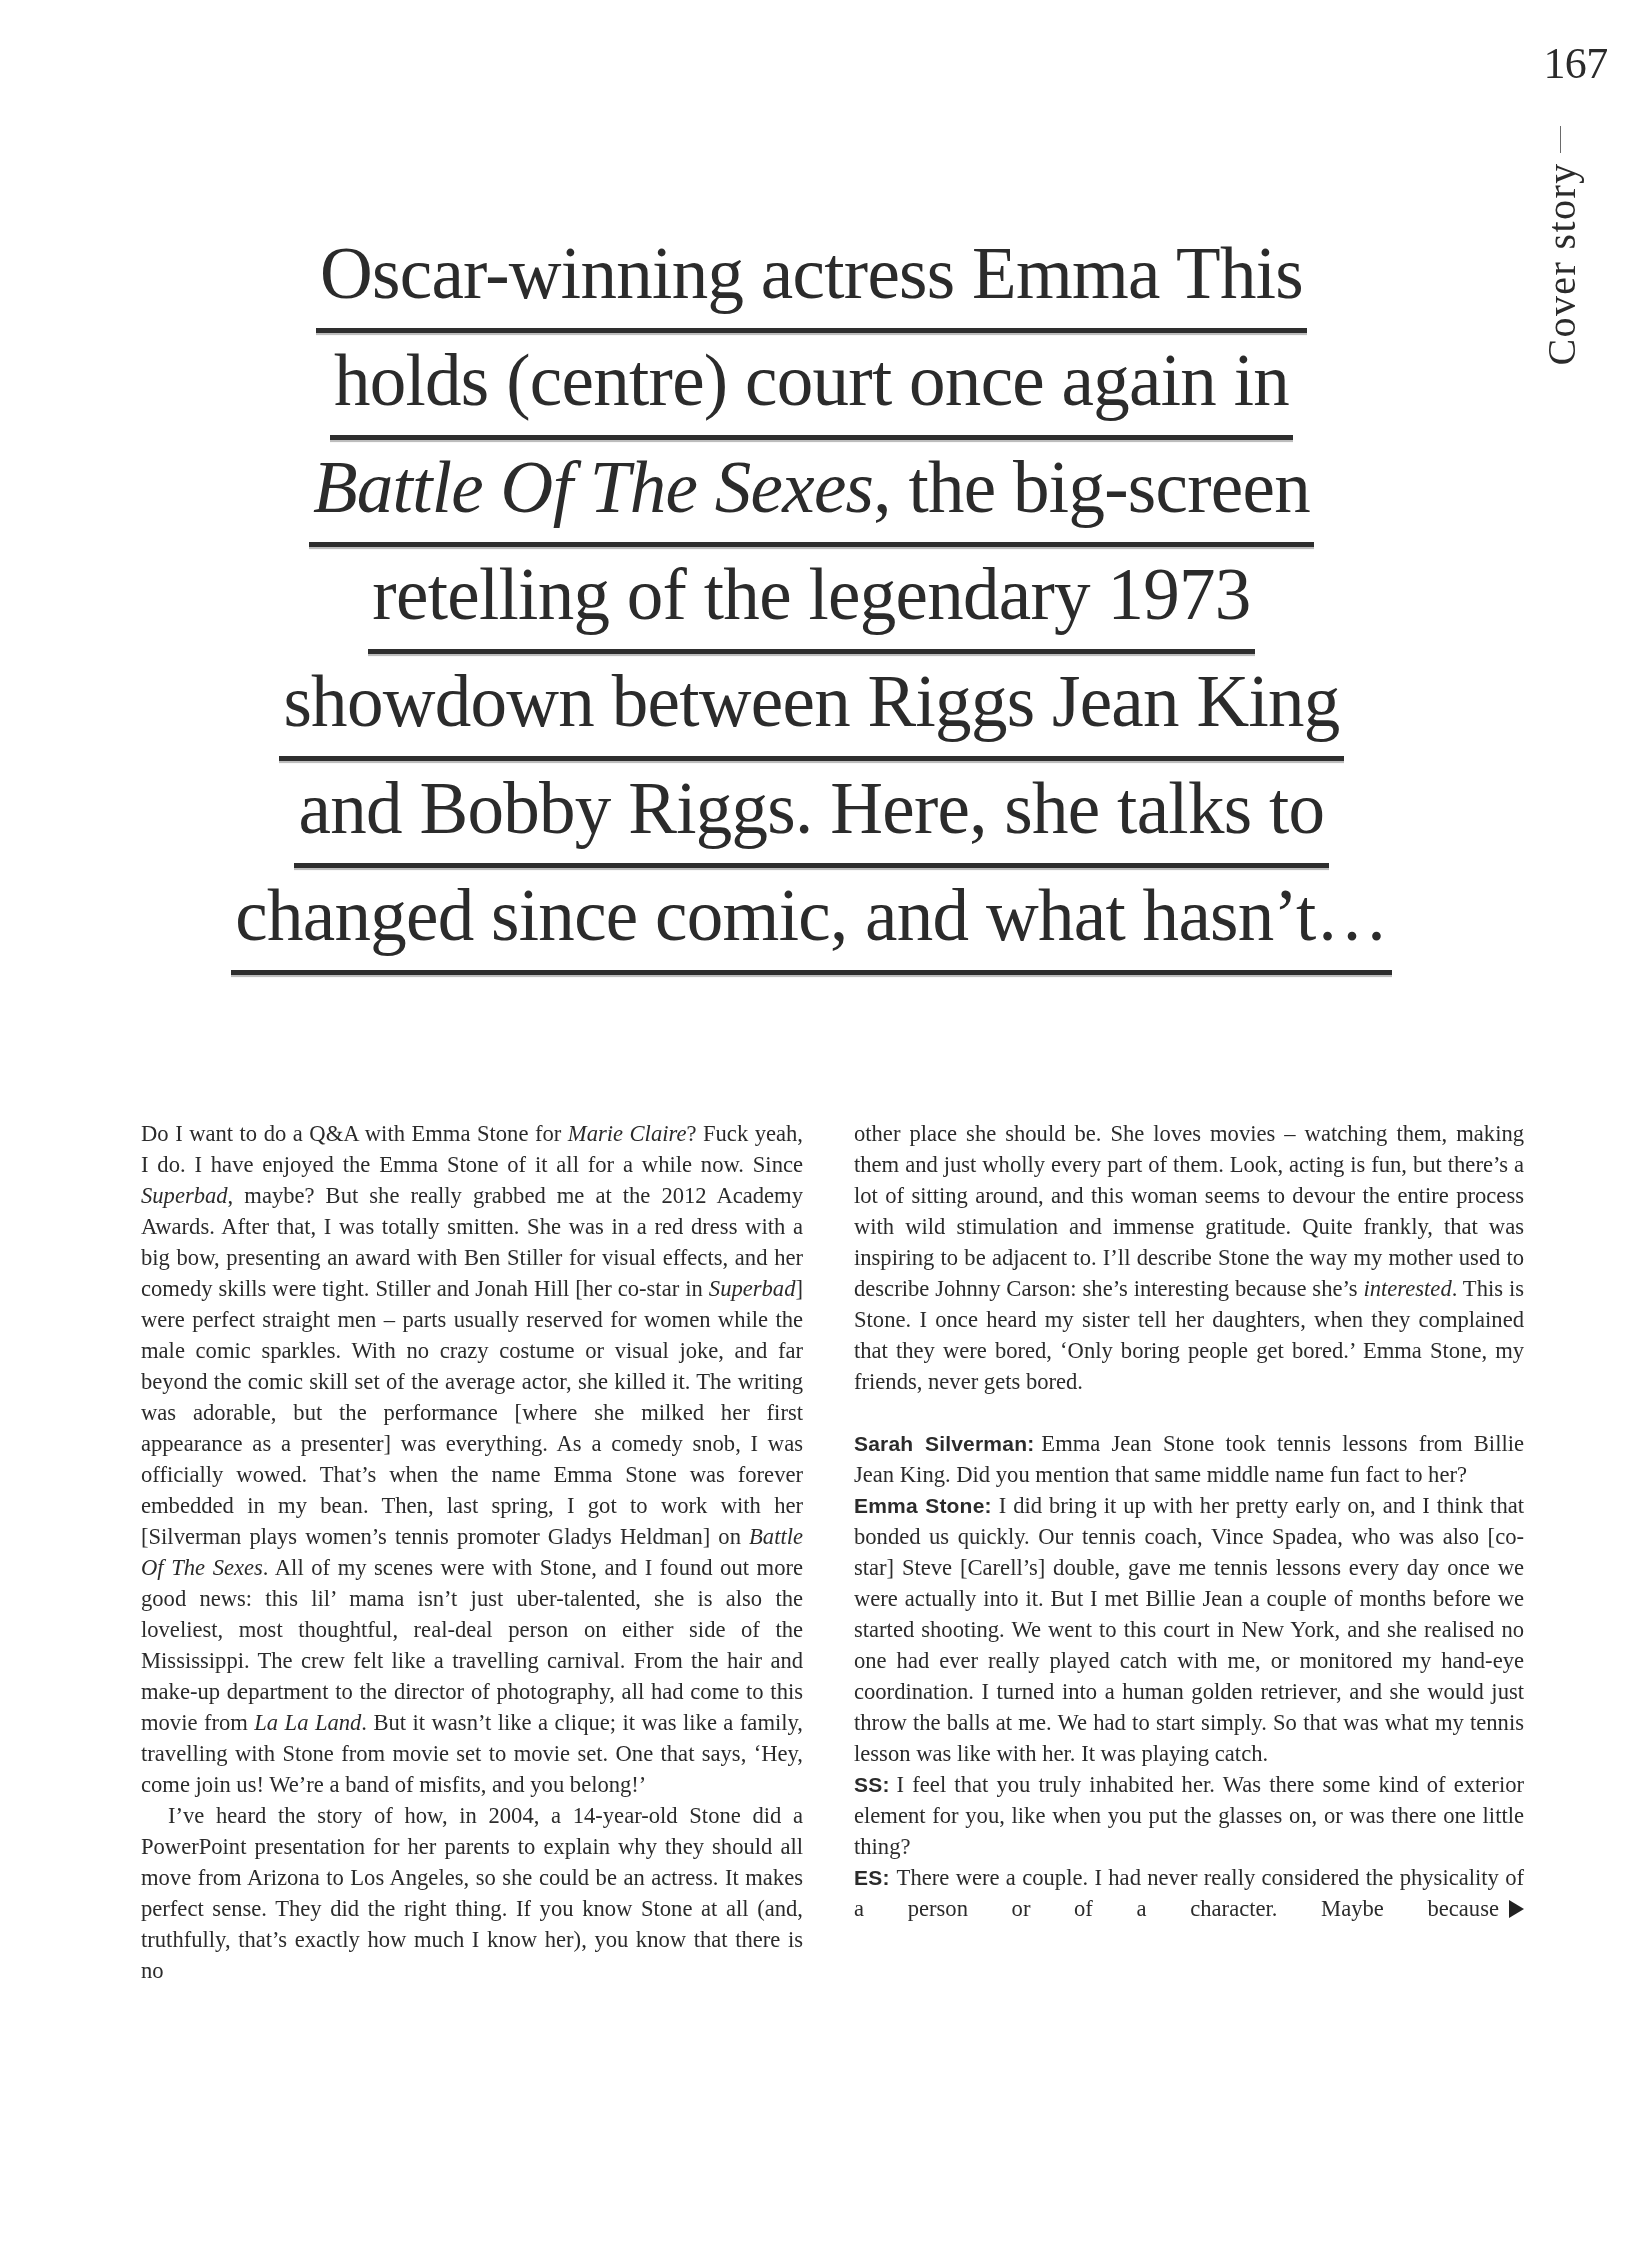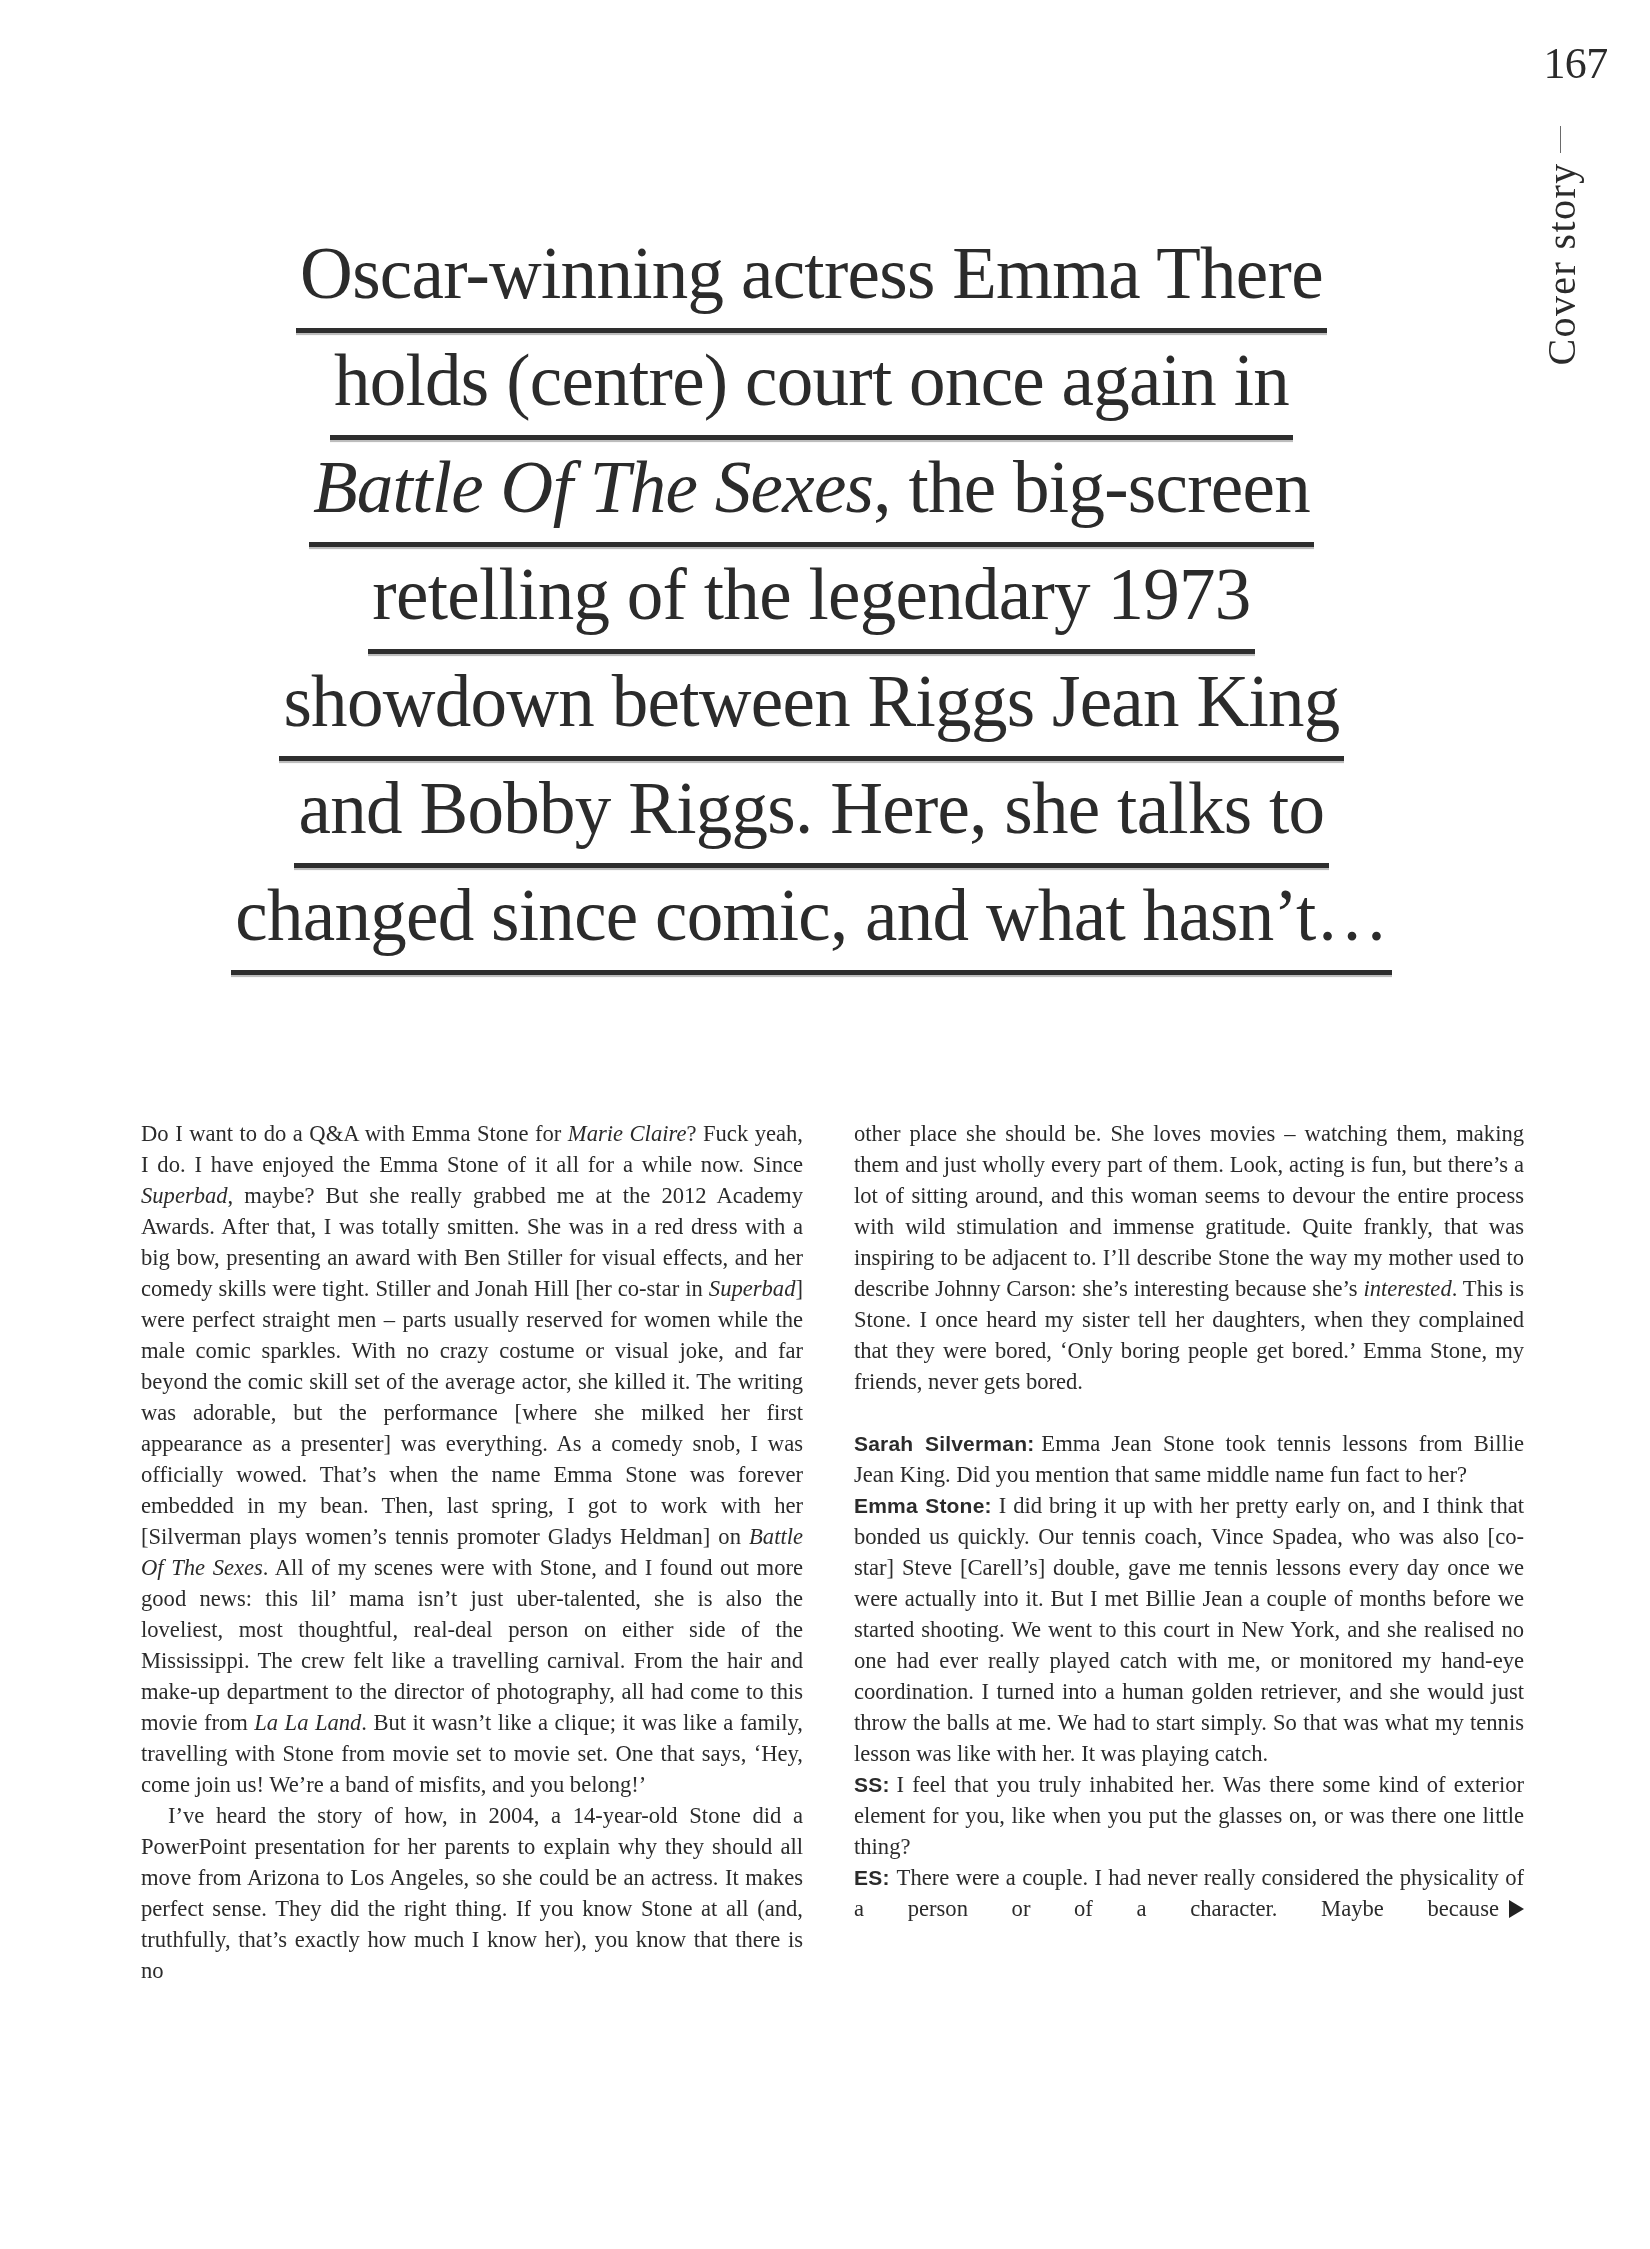--- a/index.html
+++ b/index.html
@@ -133,21 +133,21 @@
 
 <div class="folio">
   <div class="page-num">167</div>
 </div>
 <div class="section-label">
   <div class="divider"></div>
   <div class="label">Cover story</div>
 </div>
 
 <div class="standfirst">
-  <div class="line"><span>Oscar-winning actress Emma There</span></div>
+  <div class="line"><span>Oscar-winning actress Emma This</span></div>
   <div class="line"><span>holds (centre) court once again in</span></div>
   <div class="line"><i>Battle Of The Sexes</i><span>, the big-screen</span></div>
   <div class="line"><span>retelling of the legendary 1973</span></div>
   <div class="line"><span>showdown between Riggs Jean King</span></div>
   <div class="line"><span>and Bobby Riggs. Here, she talks to</span></div>
   <div class="line"><span>changed since comic, and what hasn’t…</span></div>
 </div>
 
 <div class="columns">
   <div class="col col-left">

